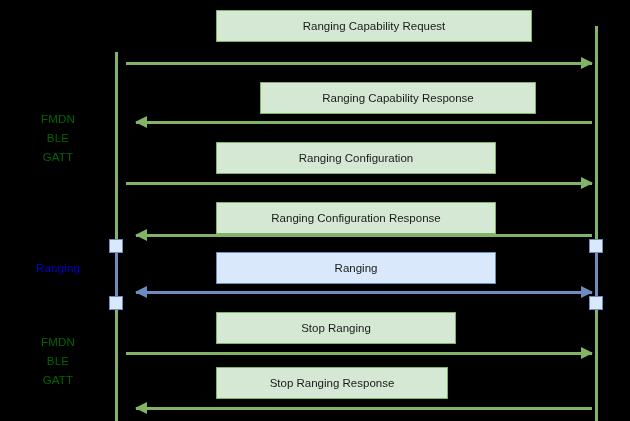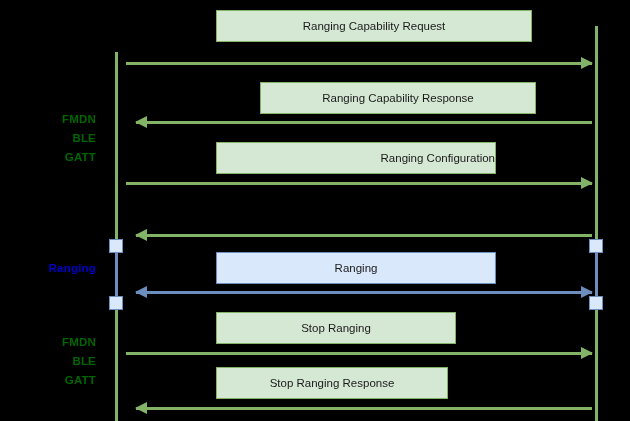--- a/index.html
+++ b/index.html
@@ -26,23 +26,23 @@
     width: 3px;
     background: #82b366;
   }
   .lifeline.blue {
     background: #6c8ebf;
   }
 
   
   .phase-label {
     position: absolute;
-    text-align: right;
+    text-align: center;
     font-size: 11.5px;
-    font-weight: bold;
+    font-weight: normal;
     line-height: 19px;
     letter-spacing: 0.2px;
     white-space: pre-line;
     color: #006600;
   }
   .phase-label.ranging {
     color: #0000cc;
   }
 
   
@@ -141,26 +141,27 @@
     <div class="shaft"></div>
     <div class="head"></div>
   </div>
 
   <div class="msg-box" style="left:216px; top:82px; width:276px;margin-left:44px;">Ranging Capability Response</div>
   <div class="arrow left" style="left:136px; top:116px; width:456px;">
     <div class="shaft"></div>
     <div class="head"></div>
   </div>
 
-  <div class="msg-box" style="left:216px; top:142px; width:280px;text-align:right;">Ranging Configuration</div>
+  <div class="msg-box" style="left:216px; top:142px; width:280px;">Ranging Configuration</div>
   <div class="arrow right" style="left:126px; top:177px; width:466px;">
     <div class="shaft"></div>
     <div class="head"></div>
   </div>
 
+  <div class="msg-box" style="left:216px; top:202px; width:280px;">Ranging Configuration Response</div>
   <div class="arrow left" style="left:136px; top:229px; width:456px;">
     <div class="shaft"></div>
     <div class="head"></div>
   </div>
 
   <div class="activation-marker" style="left:109px; top:239px;"></div>
   <div class="activation-marker" style="left:109px; top:296px;"></div>
   <div class="activation-marker" style="left:589px; top:239px;"></div>
   <div class="activation-marker" style="left:589px; top:296px;"></div>
 

